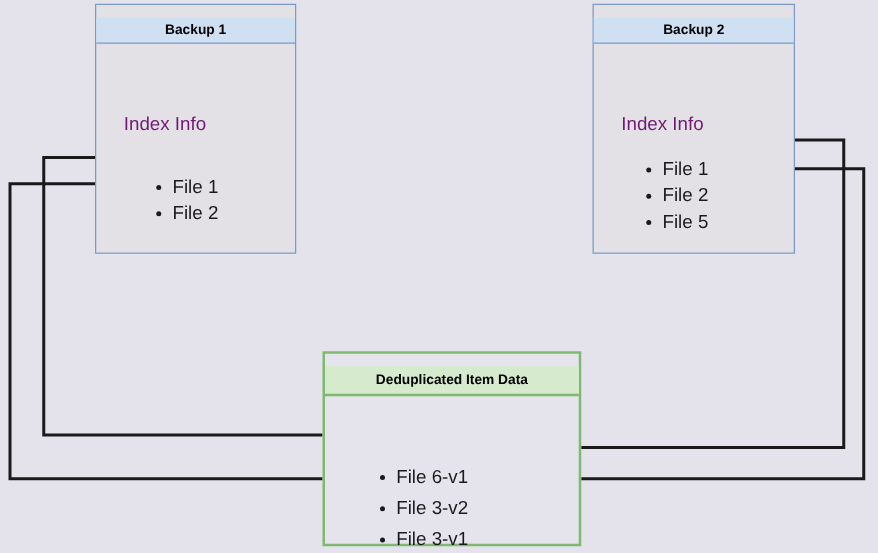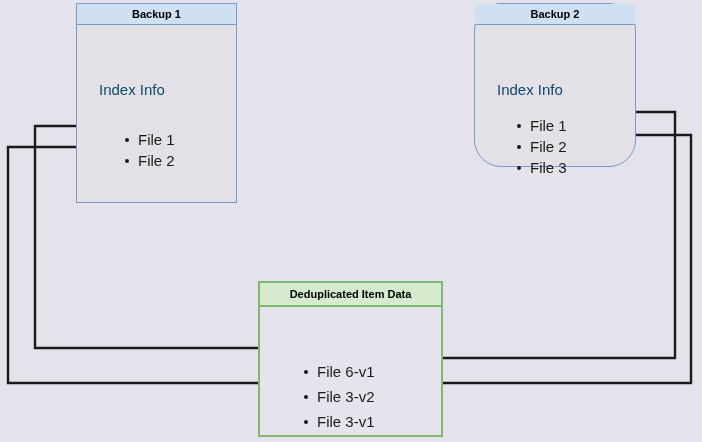--- a/index.html
+++ b/index.html
@@ -48,39 +48,40 @@
   .box-header {
     box-sizing: border-box;
     text-align: center;
     font-weight: bold;
     font-size: 11px;
     color: #000000;
     line-height: 1;
     display: flex;
     align-items: center;
     justify-content: center;
+    margin-top: 10px;
   }
   .box-header.blue {
     background: #cfe0f2;
     border-bottom: 1.5px solid #7a9bc9;
     height: 21px;
   }
   .box-header.green {
     background: #d6ebcd;
     border-bottom: 2px solid #7fb96f;
     height: 24px;
   }
   .box-body {
     position: relative;
     flex: 1;
   }
   .index-label {
     position: absolute;
     font-size: 15px;
-    color: #0c4a6e;
+    color: #701a75;
     white-space: nowrap;
   }
   .file-list {
     position: absolute;
     margin: 0;
     padding: 0;
     list-style: none;
   }
   .file-list li {
     font-size: 15px;
@@ -107,30 +108,29 @@
     width: 161px;
     height: 200px;
   }
   #backup1 .index-label { left: 22px; top: 56px; }
   #backup1 .file-list   { left: 46px; top: 104px; }
   
   #backup2 {
     left: 474px;
     top: 3px;
     width: 162px;
-    height: 164px;
-    border-radius: 27px;
+    height: 200px;
   }
   #backup2 .index-label { left: 22px; top: 56px; }
   #backup2 .file-list   { left: 40px; top: 90px; }
   
   #dedup {
     left: 258px;
     top: 281px;
-    width: 185px;
+    width: 207px;
     height: 156px;
   }
   #dedup .file-list {
     left: 42px;
     top: 52px;
   }
   #dedup .file-list li { line-height: 25px; }
   #dedup .file-list li::before { top: 11px; }
 </style>
 </head>
@@ -165,21 +165,21 @@
     </div>
   </div>
 
   <div class="node-box blue" id="backup2">
     <div class="box-header blue">Backup 2</div>
     <div class="box-body">
       <div class="index-label">Index Info</div>
       <ul class="file-list">
         <li>File 1</li>
         <li>File 2</li>
-        <li>File 3</li>
+        <li>File 5</li>
       </ul>
     </div>
   </div>
 
   <div class="node-box green" id="dedup">
     <div class="box-header green">Deduplicated Item Data</div>
     <div class="box-body">
       <ul class="file-list">
         <li>File 6-v1</li>
         <li>File 3-v2</li>

